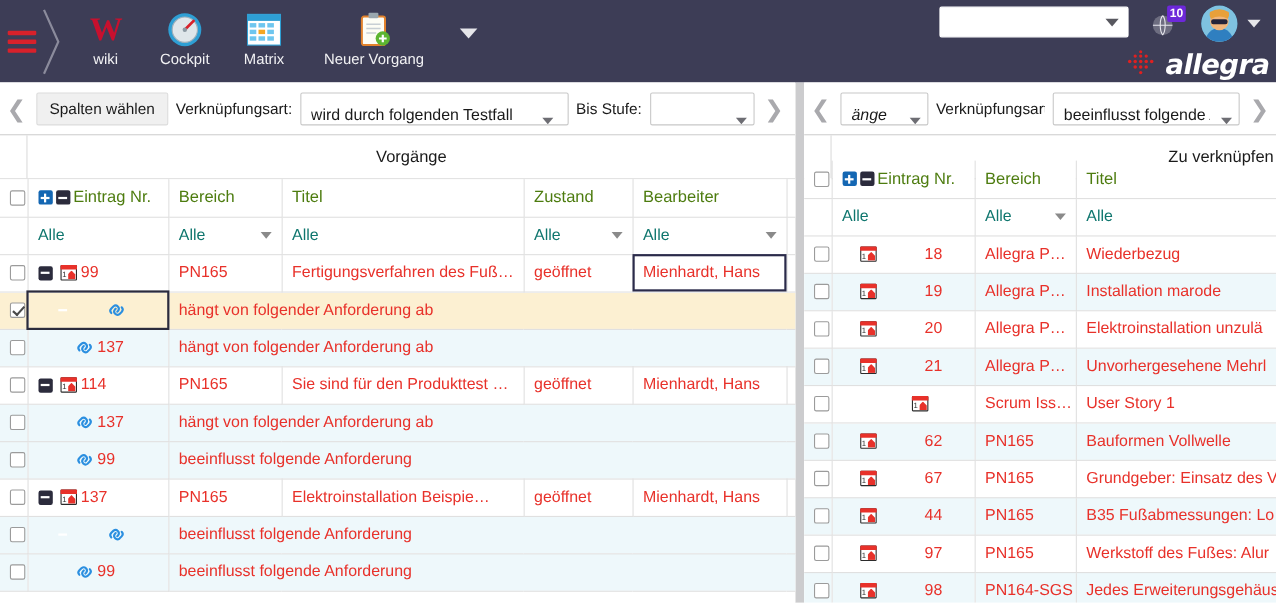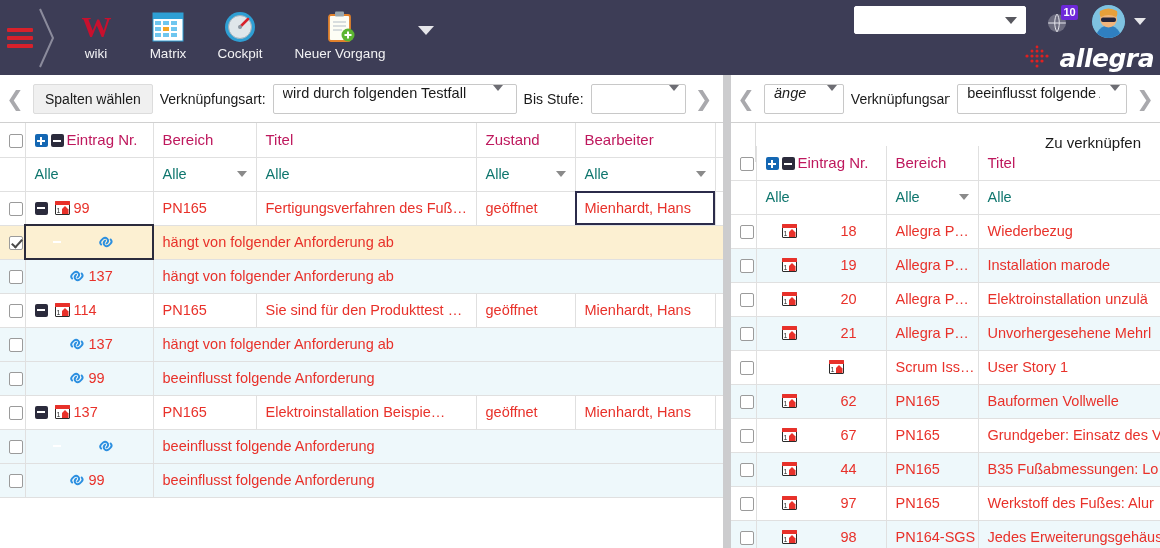--- a/index.html
+++ b/index.html
@@ -145,21 +145,21 @@
   .tb-btn {
     background: #f0f0f0; border: 1px solid #dcdcdc; border-radius: 2px;
     height: 30px; padding: 0 11px;
     display: flex; align-items: center;
     font-size: 14px; color: #1a1a1a; cursor: pointer;
   }
   .tb-label { font-size: 14px; color: #1a1a1a; }
   .tb-label.clip { overflow: hidden; max-width: 110px; }
   .tb-select {
     height: 30px; border: 1px solid #c8c8c8; border-radius: 2px;
-    background: #fff; display: flex; align-items: flex-start;
+    background: #fff; display: flex; align-items: flex-end;
     padding: 0 6px 0 9px; gap: 10px; cursor: pointer;
     font-size: 14.5px; color: #1a1a1a;
     overflow: hidden;
   }
   .tb-select .txt { overflow: hidden; white-space: nowrap; }
   .tb-select .dd-caret {
     width: 0; height: 0; flex: none;
     border-left: 5px solid transparent;
     border-right: 5px solid transparent;
     border-top: 6px solid #6d6d73;
@@ -174,35 +174,35 @@
   .sel-w4 .txt { width: 138px; }
 
   
   .grid-title {
     height: 40px; display: flex; align-items: center;
     border-bottom: 1px solid #dcdcdc;
     font-size: 15px; color: #1a1a1a;
   }
   .grid-title .gt-gutter { width: 25px; flex: none; border-right: 1px solid #dcdcdc; height:100%; }
   .grid-title .gt-text { flex: 1; text-align: center; }
-  .grid-title.right .gt-text { text-align: right; padding-right: 19px; }
+  .grid-title.right .gt-text { text-align: right; padding-right: 2px; }
 
   table.grid { border-collapse: collapse; table-layout: fixed; font-size: 14.5px; }
   table.grid th, table.grid td {
     border-right: 1px solid #e0e0e0;
     border-bottom: 1px solid #e0e0e0;
     padding: 0 9px;
     height: 34px;
     text-align: left;
     vertical-align: middle;
     overflow: hidden;
     white-space: nowrap;
   }
   table.grid th {
-    font-weight: 400; color: #be185d; font-size: 15px;
+    font-weight: 400; color: #4d7c0f; font-size: 15px;
     background: #fff;
   }
   td.cb-cell, th.cb-cell {
     width: 25px; padding: 0; text-align: center;
     border-right: 1px solid #e0e0e0;
   }
   .cbx {
     width: 14px; height: 14px; display: inline-block;
     border: 1px solid #9b9b9b; border-radius: 2px;
     background: #fff; position: relative; vertical-align: middle;
@@ -288,20 +288,32 @@
     <svg width="26" height="66" viewBox="0 0 26 66">
         <path d="M6 4 L19 33 L6 62" stroke="#8b8b9c" stroke-width="2" fill="none"></path>
       </svg>
   </div>
 
   <div class="navitem">
     <span class="navicon">
         <span class="wiki-w">W</span>
       </span>
     <span class="navlabel">wiki</span>
+  </div>
+
+  <div class="navitem">
+    <span class="navicon">
+      <svg width="34" height="34" viewBox="0 0 34 34">
+        <circle cx="17" cy="17" r="15" fill="#2e9fd4"></circle>
+        <circle cx="17" cy="17" r="11.5" fill="#dfe6ea" stroke="#9fb0bb" stroke-width="1"></circle>
+        <path d="M17 17 L25 9" stroke="#d8212b" stroke-width="2.5" stroke-linecap="round"></path>
+        <circle cx="17" cy="17" r="2" fill="#8b99a3"></circle>
+      </svg>
+    </span>
+    <span class="navlabel">Cockpit</span>
   </div>
 
   <div class="navitem">
     <span class="navicon">
       <svg width="32" height="30" viewBox="0 0 32 30">
         <rect x="1" y="1" width="30" height="28" fill="#ffffff" stroke="#2e9fd4" stroke-width="1"></rect>
         <rect x="1" y="1" width="30" height="6" fill="#2e9fd4"></rect>
         <g fill="#6ec6ef">
           <rect x="3" y="9" width="6" height="4"></rect>
             <rect x="11" y="9" width="6" height="4"></rect>
@@ -309,32 +321,20 @@
           <rect x="3" y="15" width="6" height="4"></rect>
             <rect x="19" y="15" width="6" height="4"></rect>
           <rect x="3" y="21" width="6" height="4"></rect>
             <rect x="11" y="21" width="6" height="4"></rect>
             <rect x="19" y="21" width="6" height="4"></rect>
         </g>
         <rect x="11" y="15" width="6" height="4" fill="#f5a623"></rect>
       </svg>
     </span>
     <span class="navlabel">Matrix</span>
-  </div>
-
-  <div class="navitem">
-    <span class="navicon">
-      <svg width="34" height="34" viewBox="0 0 34 34">
-        <circle cx="17" cy="17" r="15" fill="#2e9fd4"></circle>
-        <circle cx="17" cy="17" r="11.5" fill="#dfe6ea" stroke="#9fb0bb" stroke-width="1"></circle>
-        <path d="M17 17 L25 9" stroke="#d8212b" stroke-width="2.5" stroke-linecap="round"></path>
-        <circle cx="17" cy="17" r="2" fill="#8b99a3"></circle>
-      </svg>
-    </span>
-    <span class="navlabel">Cockpit</span>
   </div>
 
 
   <div class="navitem widest">
     <span class="navicon">
       <svg width="32" height="34" viewBox="0 0 32 34">
         <rect x="5" y="5" width="21" height="26" rx="2" fill="#fdfdf5" stroke="#e2822c" stroke-width="1.8"></rect>
         <rect x="11" y="1.5" width="9" height="5" rx="1" fill="#9aa7ae"></rect>
         <g stroke="#c8cfd4" stroke-width="1.4">
           <line x1="9" y1="12" x2="22" y2="12"></line>
@@ -406,20 +406,24 @@
         <span class="dd-caret"></span>
       </div>
       <div class="tb-label">Bis Stufe:</div>
       <div class="tb-select sel-w3">
         <span class="txt"></span>
         <span class="dd-caret"></span>
       </div>
       <div class="arrow-btn">❯</div>
     </div>
 
+    <div class="grid-title">
+      <div class="gt-gutter"></div>
+      <div class="gt-text">Vorgänge</div>
+    </div>
 
     <table class="grid" style="width:760px;">
       <colgroup>
         <col style="width:25px">
           <col style="width:128px">
           <col style="width:103px">
         <col style="width:220px">
           <col style="width:99px">
           <col style="width:140px">
           <col style="width:45px">

